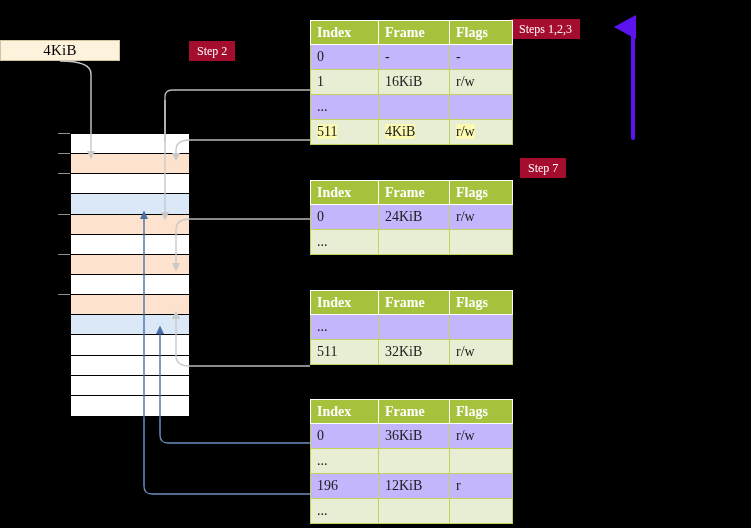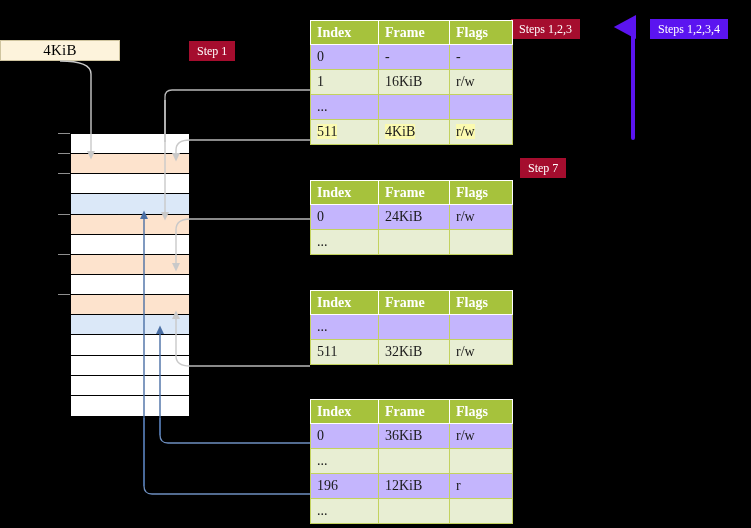--- a/index.html
+++ b/index.html
@@ -117,24 +117,23 @@
     pointer-events: none;
   }
 </style>
 </head>
 <body>
 
 <div id="stage">
 
   <div class="size-label" style="left:0px; top:40px; width:120px; height:21px;">4KiB</div>
 
-  <div class="badge badge-crimson" style="left:189px; top:41px;">Step 1</div>
+  <div class="badge badge-crimson" style="left:189px; top:41px;">Step 2</div>
   <div class="badge badge-crimson" style="left:520px; top:158px;">Step 7</div>
   <div class="badge badge-crimson" style="left:511px; top:19px;">Steps 1,2,3</div>
-  <div class="badge badge-violet" style="left:650px; top:19px;">Steps 1,2,3,4</div>
 
   <div id="memgrid" style="left:70px; top:133px; width:120px; height:282px;">
       <div class="mem-row" style="height: 20.1429px;"></div>
       <div class="mem-row orange" style="height: 20.1429px;"></div>
       <div class="mem-row" style="height: 20.1429px;"></div>
       <div class="mem-row blue" style="height: 20.1429px;"></div>
       <div class="mem-row orange" style="height: 20.1429px;"></div>
       <div class="mem-row" style="height: 20.1429px;"></div>
       <div class="mem-row orange" style="height: 20.1429px;"></div>
       <div class="mem-row" style="height: 20.1429px;"></div>

